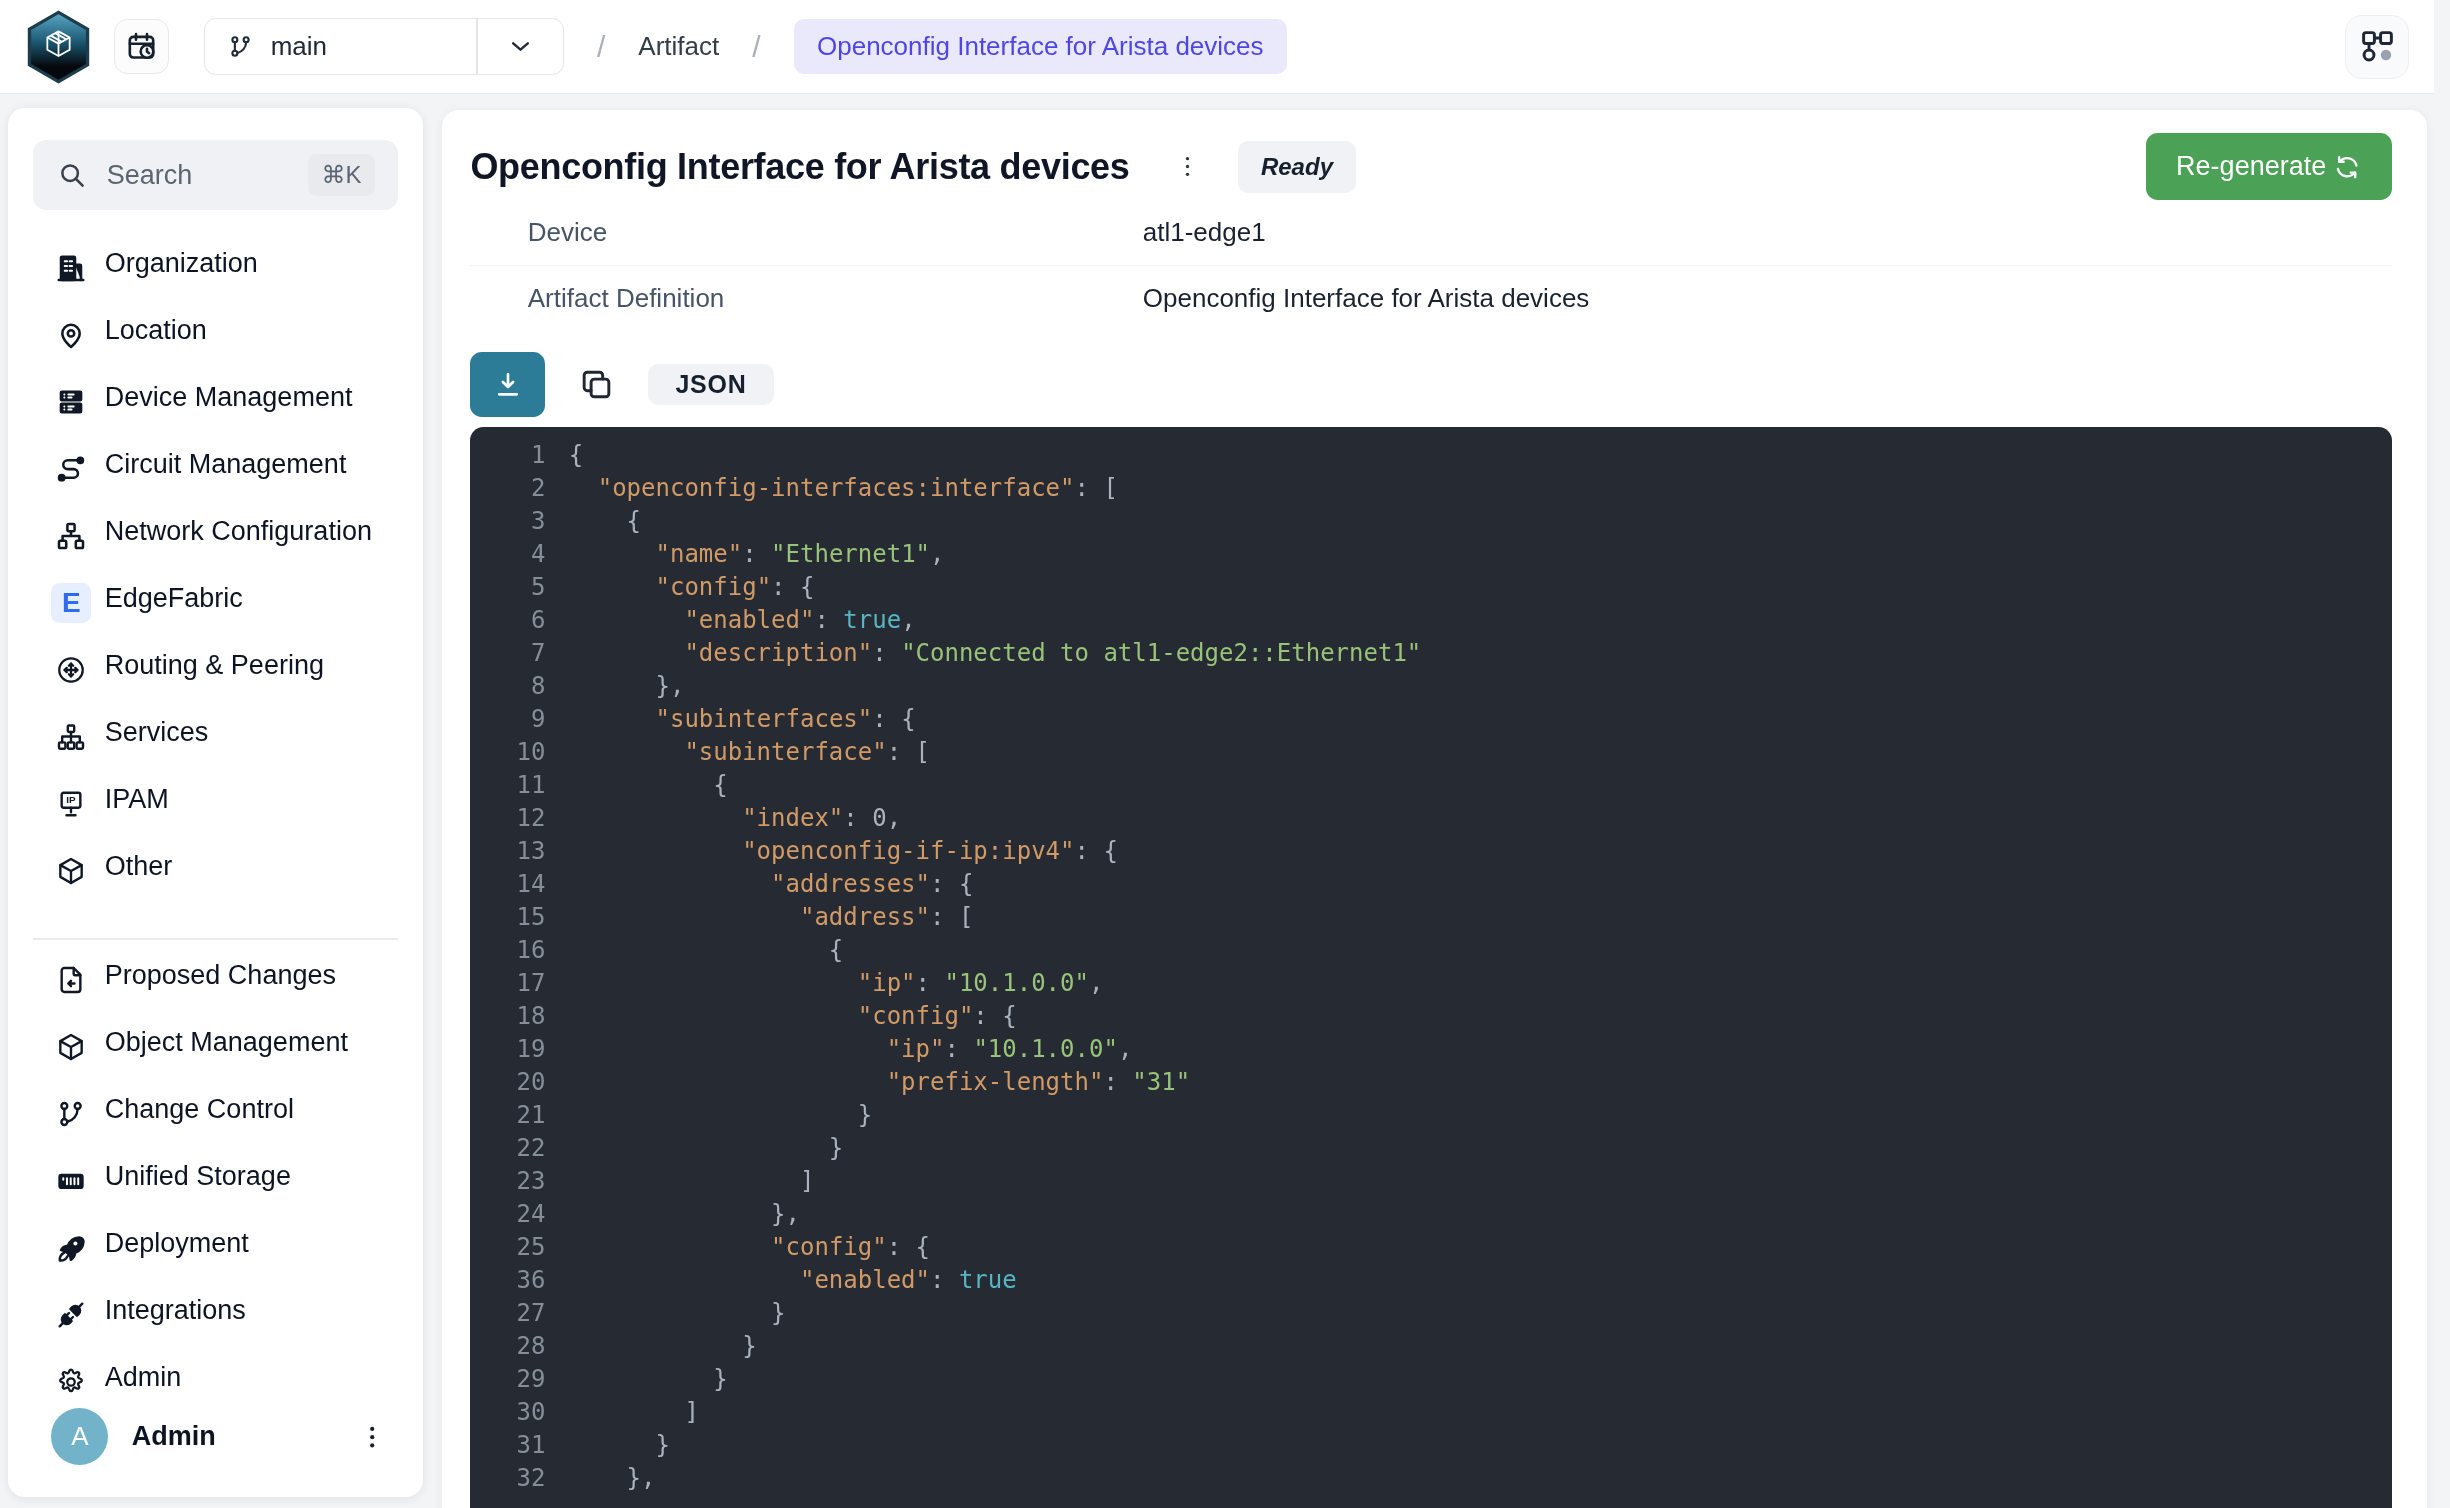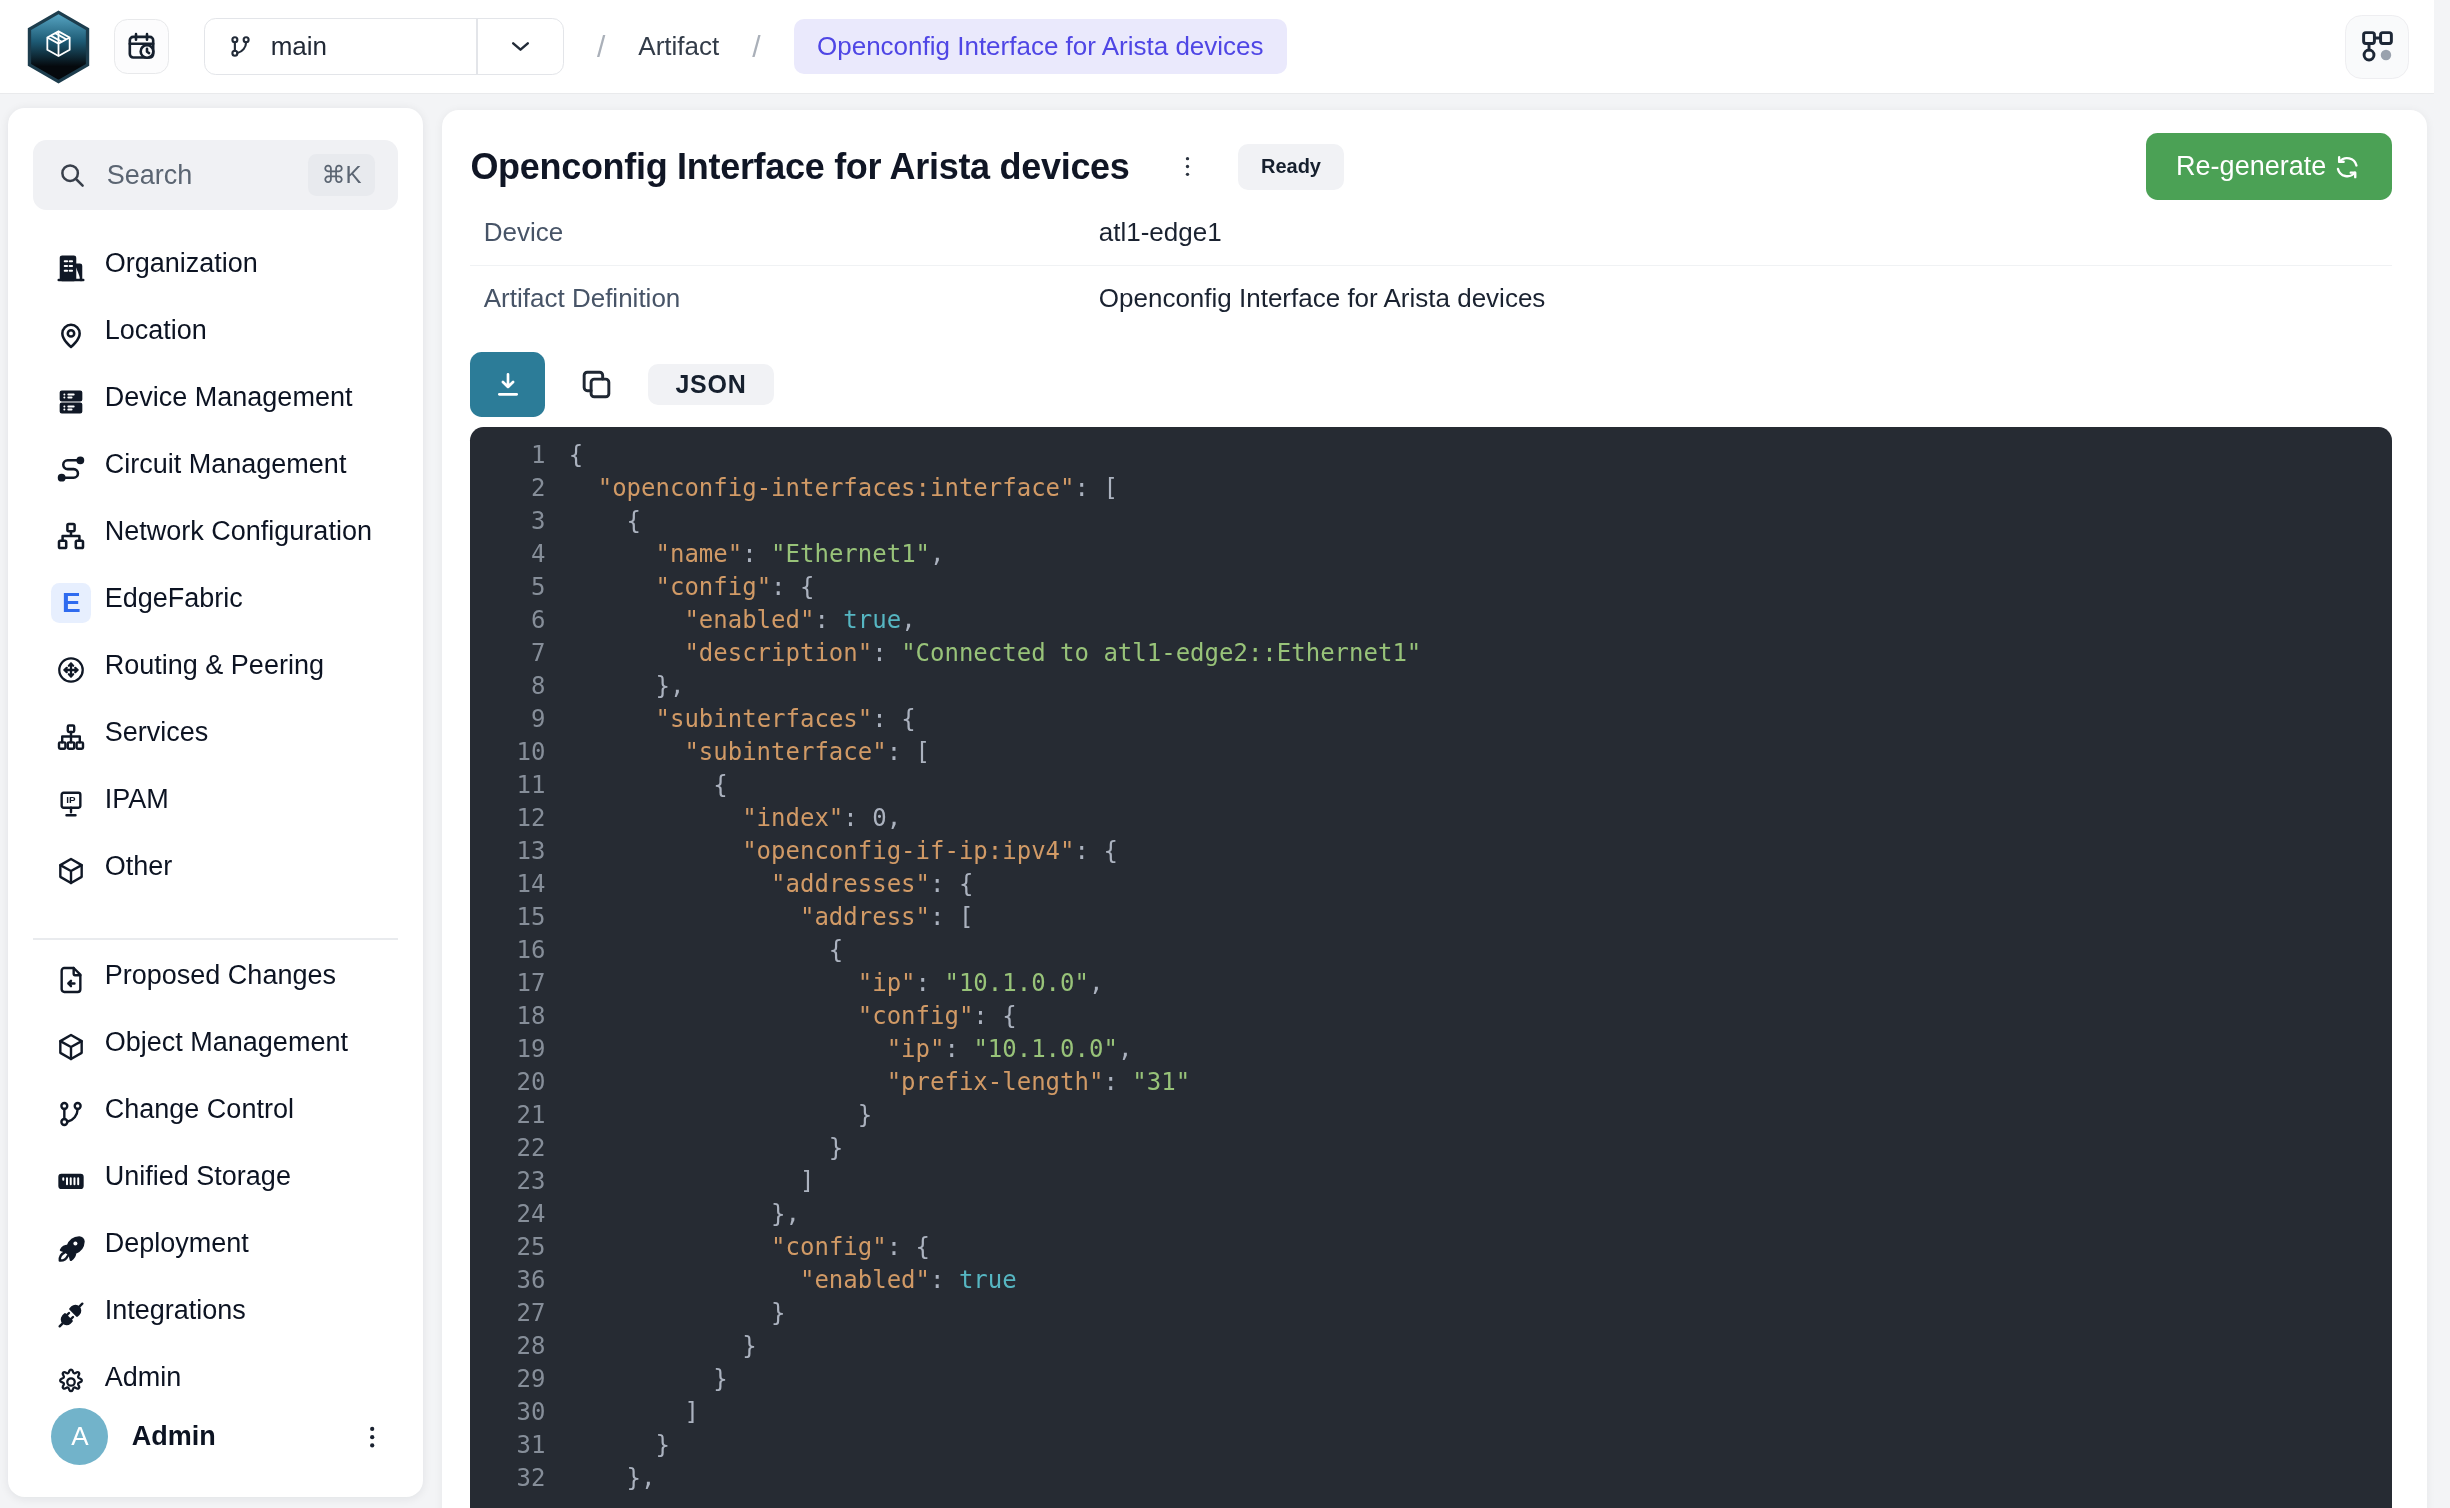--- a/index.html
+++ b/index.html
@@ -84,31 +84,31 @@
   .main-card {
     position:absolute; left:442px; top:110px; right:23.4px; height:1472px;
     background:#fff; border-radius:16.7px; box-shadow:0 1.7px 10px rgba(15,23,42,.06);
     padding:23.4px 35px 0 28.4px;
   }
   .title-row { display:flex; align-items:center; height:67px; }
   .page-title { font-size:36px; font-weight:700; color:#101625; letter-spacing:-0.3px; }
   .kebab { margin-left:45px; color:#2c3440; cursor:pointer; }
   .badge {
     margin-left:38px; background:#f1f2f5; border-radius:10px; padding:11.7px 23.4px;
-    font-size:20px; font-weight:600; color:#16202e;
+    font-size:24px; font-weight:600; color:#16202e;font-style:italic;
   }
   .btn-green {
     margin-left:auto; background:#4ba155; color:#fff; border:none; border-radius:11.7px;
     height:67px; padding:0 30px; font-size:27px; font-family:inherit;
     display:flex; align-items:center; gap:7px; cursor:pointer;
   }
   .fields { margin-top:0; }
   .field-row { display:flex; align-items:center; height:65px; padding-left:13.4px; }
   .field-row + .field-row { border-top:1.7px solid #f0f2f4; }
-  .f-label { width:615px; font-size:26px; color:#475467; }
+  .f-label { width:615px; font-size:26px; color:#475467;margin-left:44px; }
   .f-value {
     font-size:26px; color:#1a2230; text-underline-offset:4.2px;
     cursor:pointer;
   }
   .toolbar { margin-top:22px; display:flex; align-items:center; }
   .btn-download {
     width:75px; height:65px; background:#2c7c98; border:none; border-radius:11.7px;
     display:flex; align-items:center; justify-content:center; color:#fff; cursor:pointer;
   }
   .copy-btn { margin-left:33px; color:#1f2733; background:none; border:none; cursor:pointer; }

